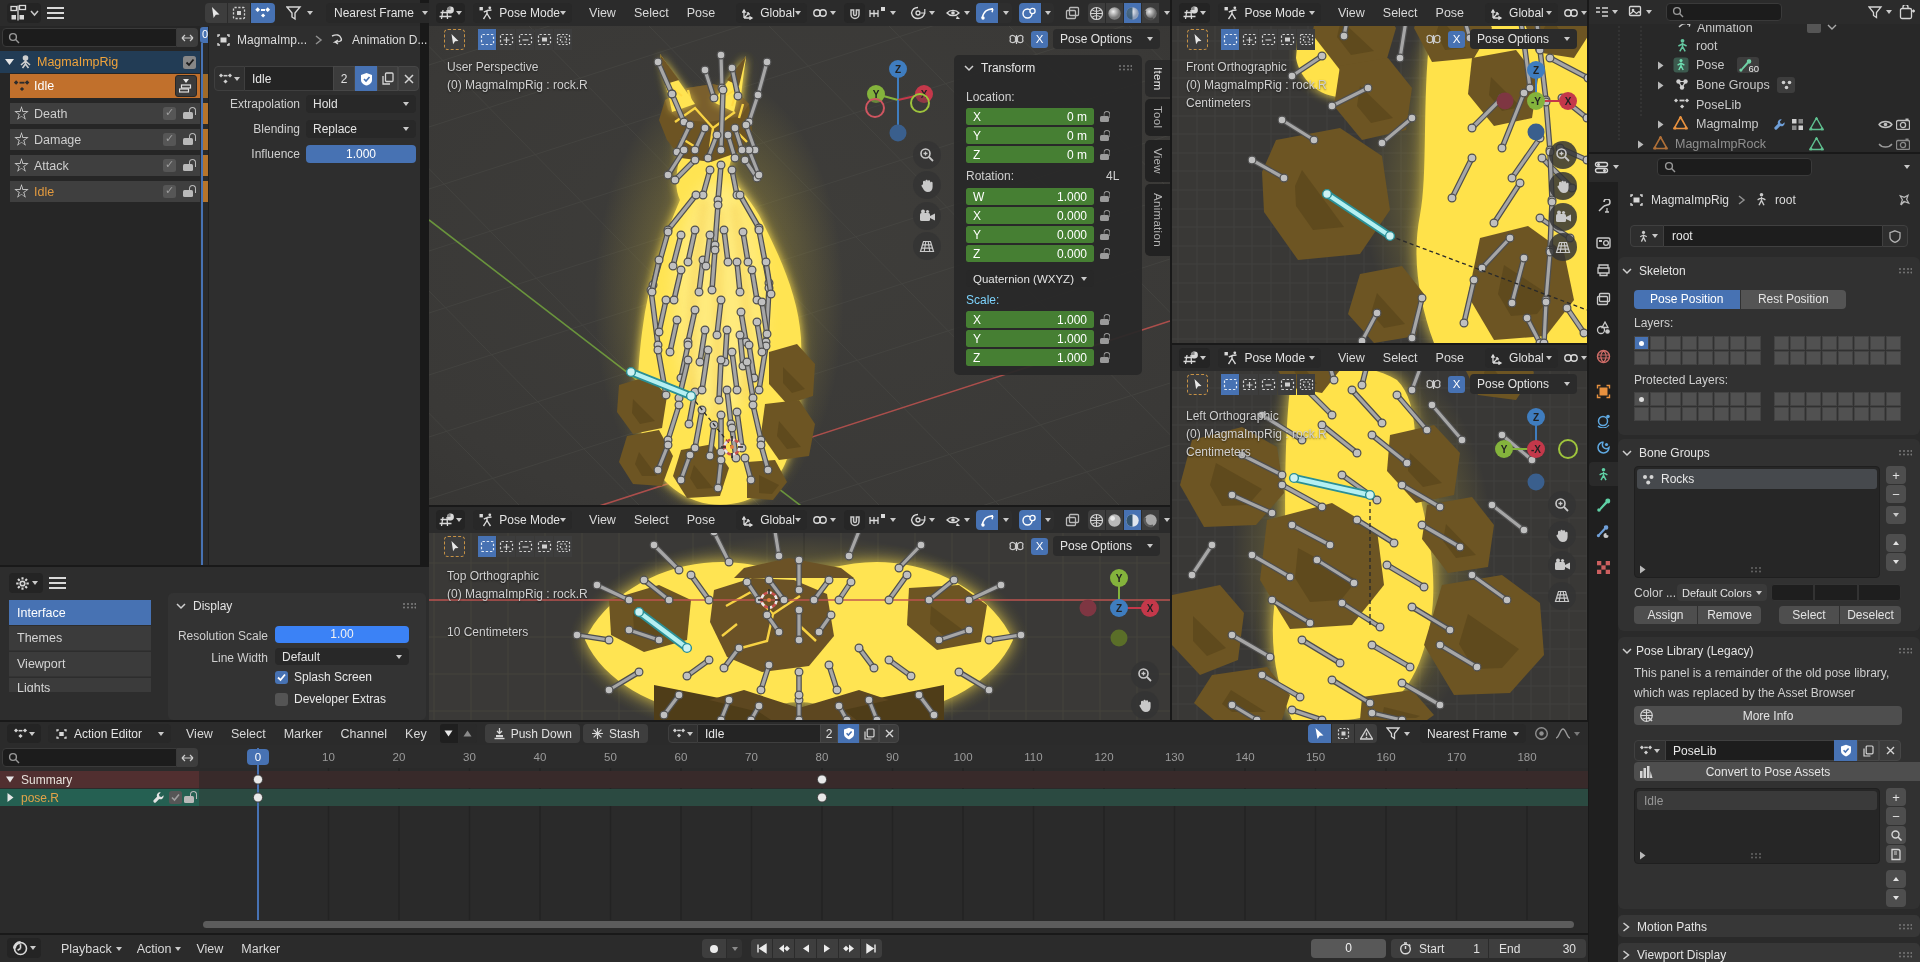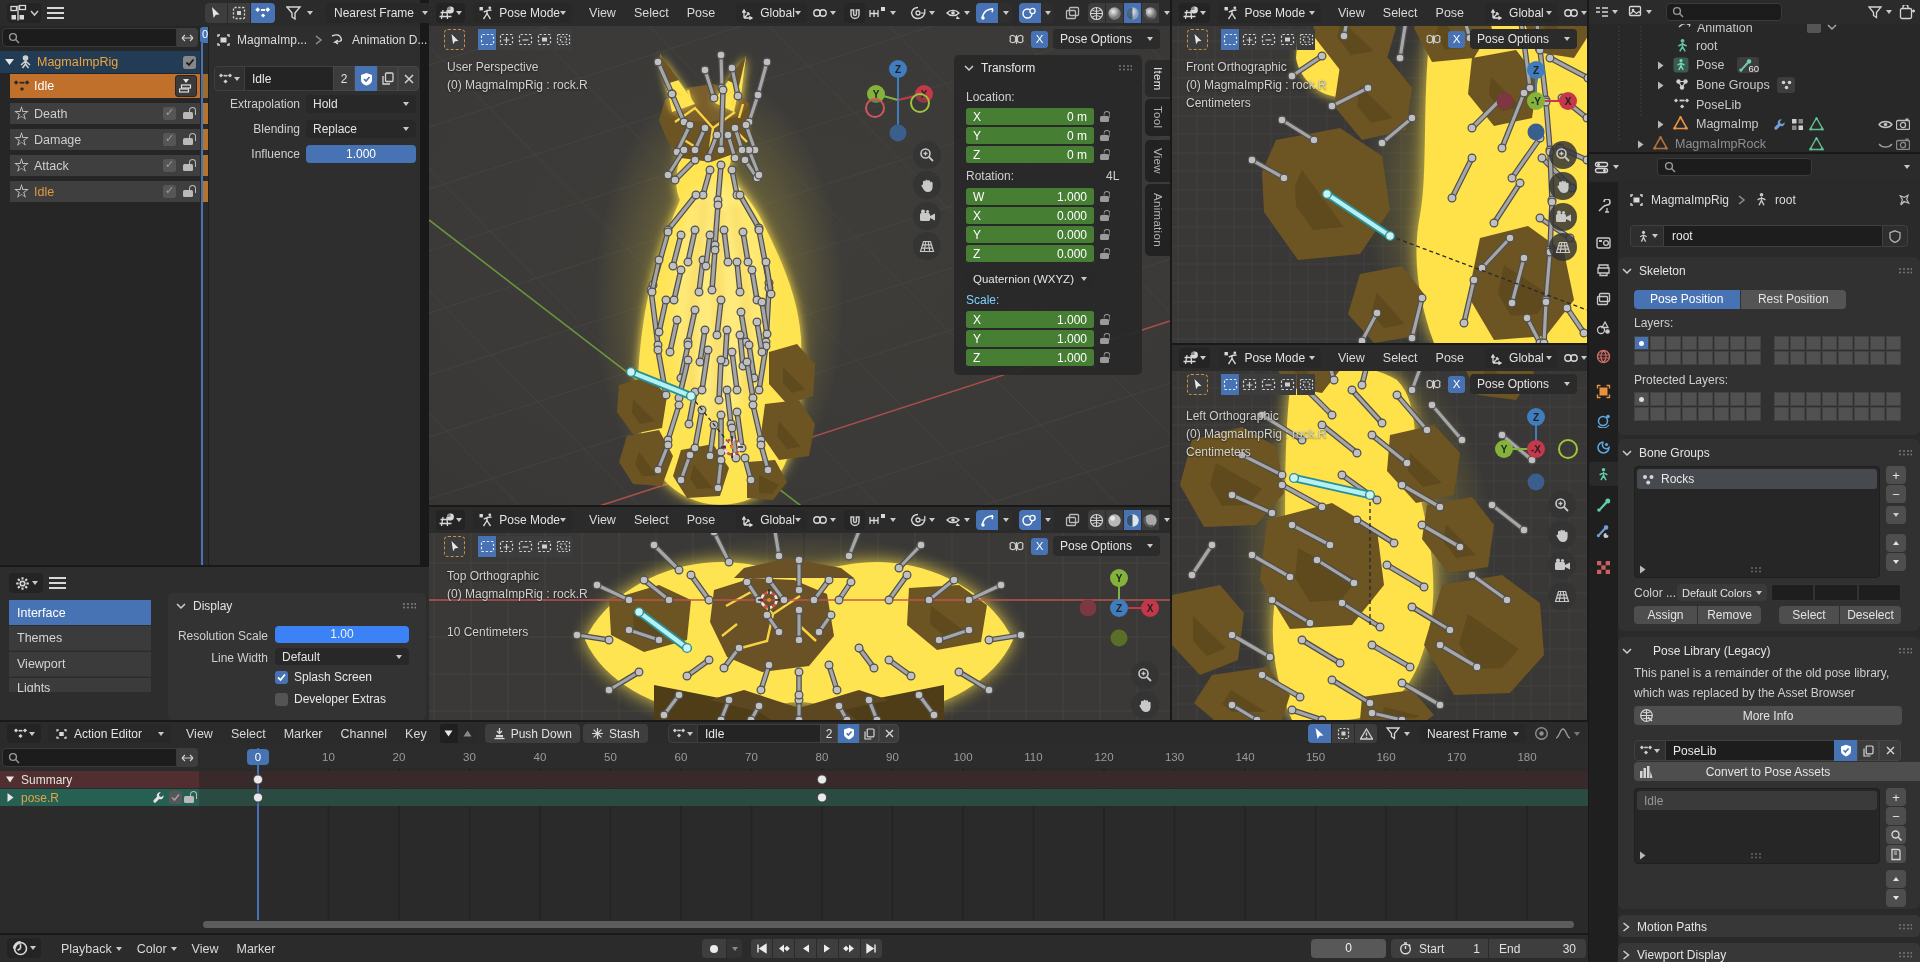--- a/index.html
+++ b/index.html
@@ -2779,21 +2779,21 @@
     </div>
     <div class="abs" style="left:45px;top:452px;width:63px;height:18px;background:#4e4e4e;border-radius:4px 0 0 4px;color:#e3e3e3;text-align:center;line-height:18px;">Assign</div>
     <div class="abs" style="left:109px;top:452px;width:63px;height:18px;background:#4e4e4e;border-radius:0 4px 4px 0;color:#e3e3e3;text-align:center;line-height:18px;">Remove</div>
     <div class="abs" style="left:190px;top:452px;width:60px;height:18px;background:#4e4e4e;border-radius:4px 0 0 4px;color:#e3e3e3;text-align:center;line-height:18px;">Select</div>
     <div class="abs" style="left:251px;top:452px;width:61px;height:18px;background:#4e4e4e;border-radius:0 4px 4px 0;color:#e3e3e3;text-align:center;line-height:18px;">Deselect</div>
     <div class="abs" style="left:29px;top:483px;width:302px;height:272px;background:#313131;border-radius:6px;"></div>
     <div class="abs row" style="left:33px;top:488px;width:294px;height:18px;">
  <svg width="10" height="8">
         <path d="M1 2 l4 4 4-4" fill="none" stroke="#d0d0d0" stroke-width="1.5"></path>
       </svg>
-      <span style="margin-left:21px;color:#e4e4e4;">Pose Library (Legacy)</span>
+      <span style="margin-left:4px;color:#e4e4e4;">Pose Library (Legacy)</span>
  <svg style="margin-left:auto;margin-right:4px;" width="14" height="8">
         <g fill="#777">
           <circle cx="2" cy="2" r="1"></circle>
           <circle cx="6" cy="2" r="1"></circle>
           <circle cx="10" cy="2" r="1"></circle>
           <circle cx="13.4" cy="2" r="1"></circle>
           <circle cx="2" cy="5.6" r="1"></circle>
           <circle cx="6" cy="5.6" r="1"></circle>
           <circle cx="10" cy="5.6" r="1"></circle>
           <circle cx="13.4" cy="5.6" r="1"></circle>
@@ -3167,21 +3167,21 @@
     <svg width="15" height="15">
         <circle cx="7.5" cy="7.5" r="6" fill="none" stroke="#d9d9d9" stroke-width="1.6"></circle>
         <path d="M7.5 7.5 L7.5 3.2 M7.5 7.5 L4.6 9.2" stroke="#d9d9d9" stroke-width="1.6"></path>
         <path d="M7.5 1.5 A6 6 0 0 0 1.5 7.5" fill="none" stroke="#d9d9d9" stroke-width="3"></path>
       </svg>
     <span class="caret" style="margin-left:2px;"></span>
   </div>
   <div class="abs row" style="left:52px;top:0;height:27px;">
     <span class="mtxt">Playback</span>
       <span class="caret" style="margin-left:-5px;"></span>
-    <span class="mtxt" style="margin-left:6px;">Color</span>
+    <span class="mtxt" style="margin-left:6px;">Action</span>
       <span class="caret" style="margin-left:-5px;"></span>
     <span class="mtxt" style="margin-left:6px;">View</span>
     <span class="mtxt">Marker</span>
   </div>
   <div class="abs row" style="left:702px;top:4px;height:19px;">
     <div class="row" style="width:24px;height:19px;background:#3e3e3e;border-radius:4px 0 0 4px;justify-content:center;">
         <span style="width:8px;height:8px;border-radius:50%;background:#ececec;display:inline-block;"></span>
       </div>
     <div class="row" style="width:15px;height:19px;background:#333333;border-radius:0 4px 4px 0;margin-left:1px;justify-content:center;">
         <span class="caret" style="border-top-color:#8a8a8a;"></span>

